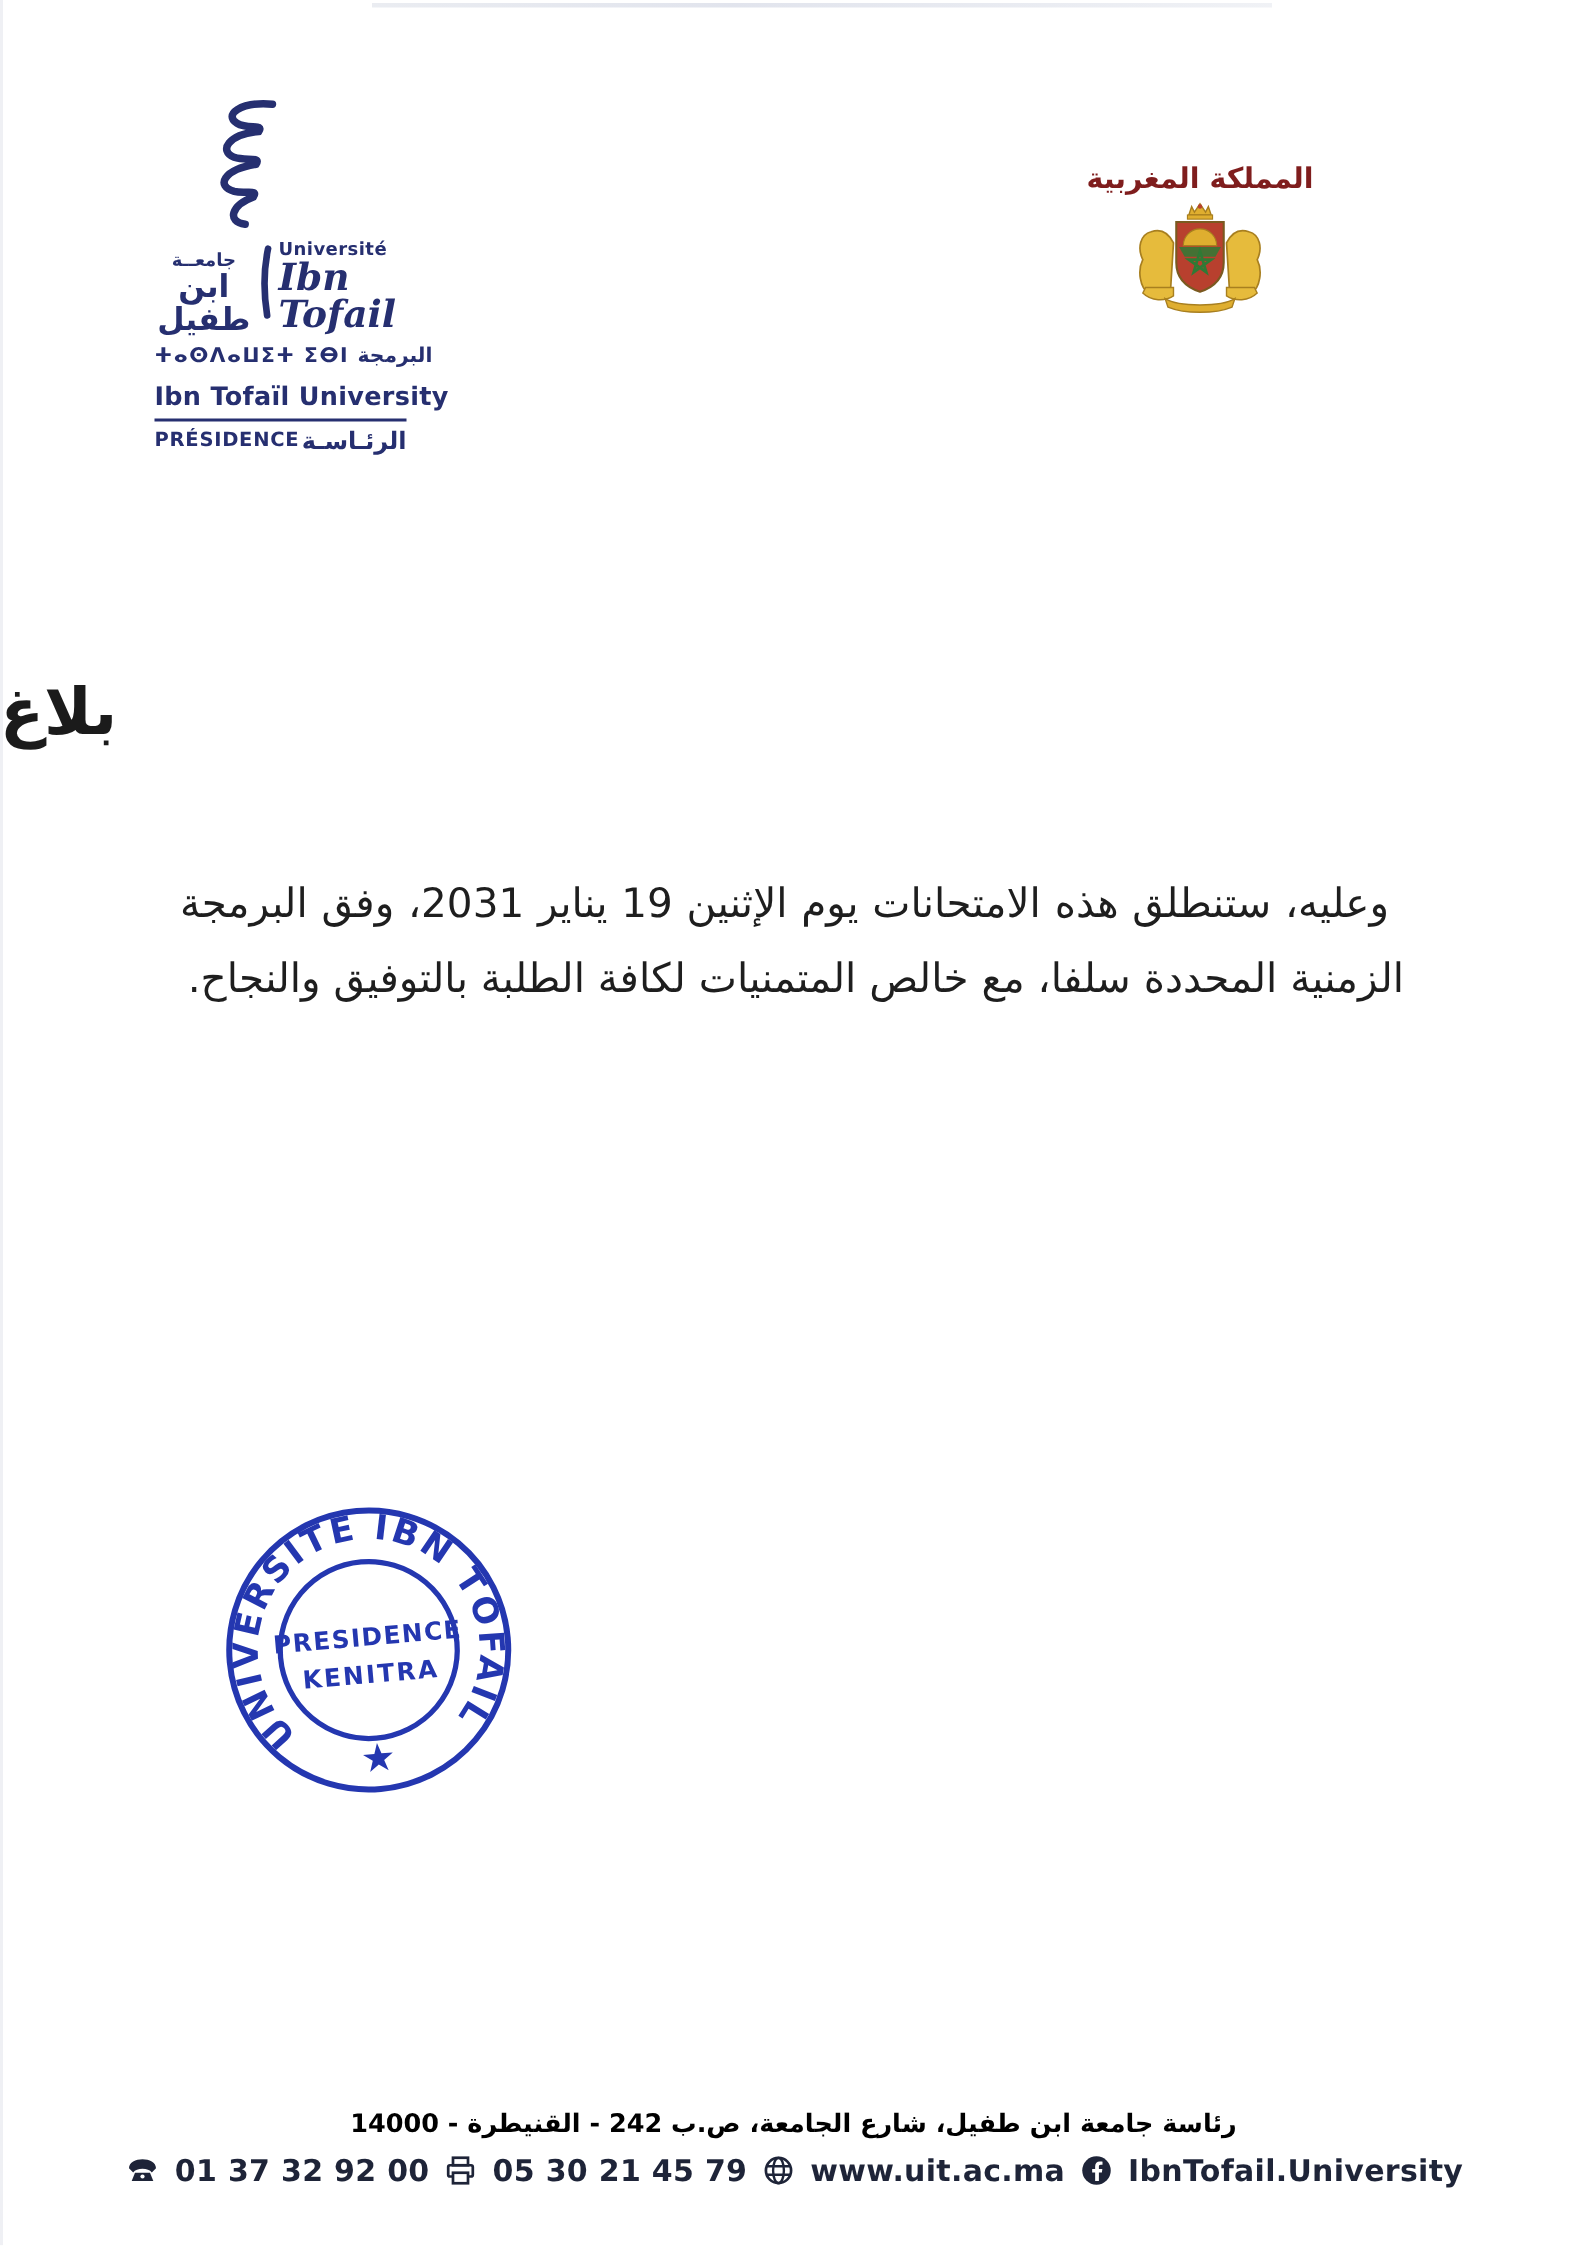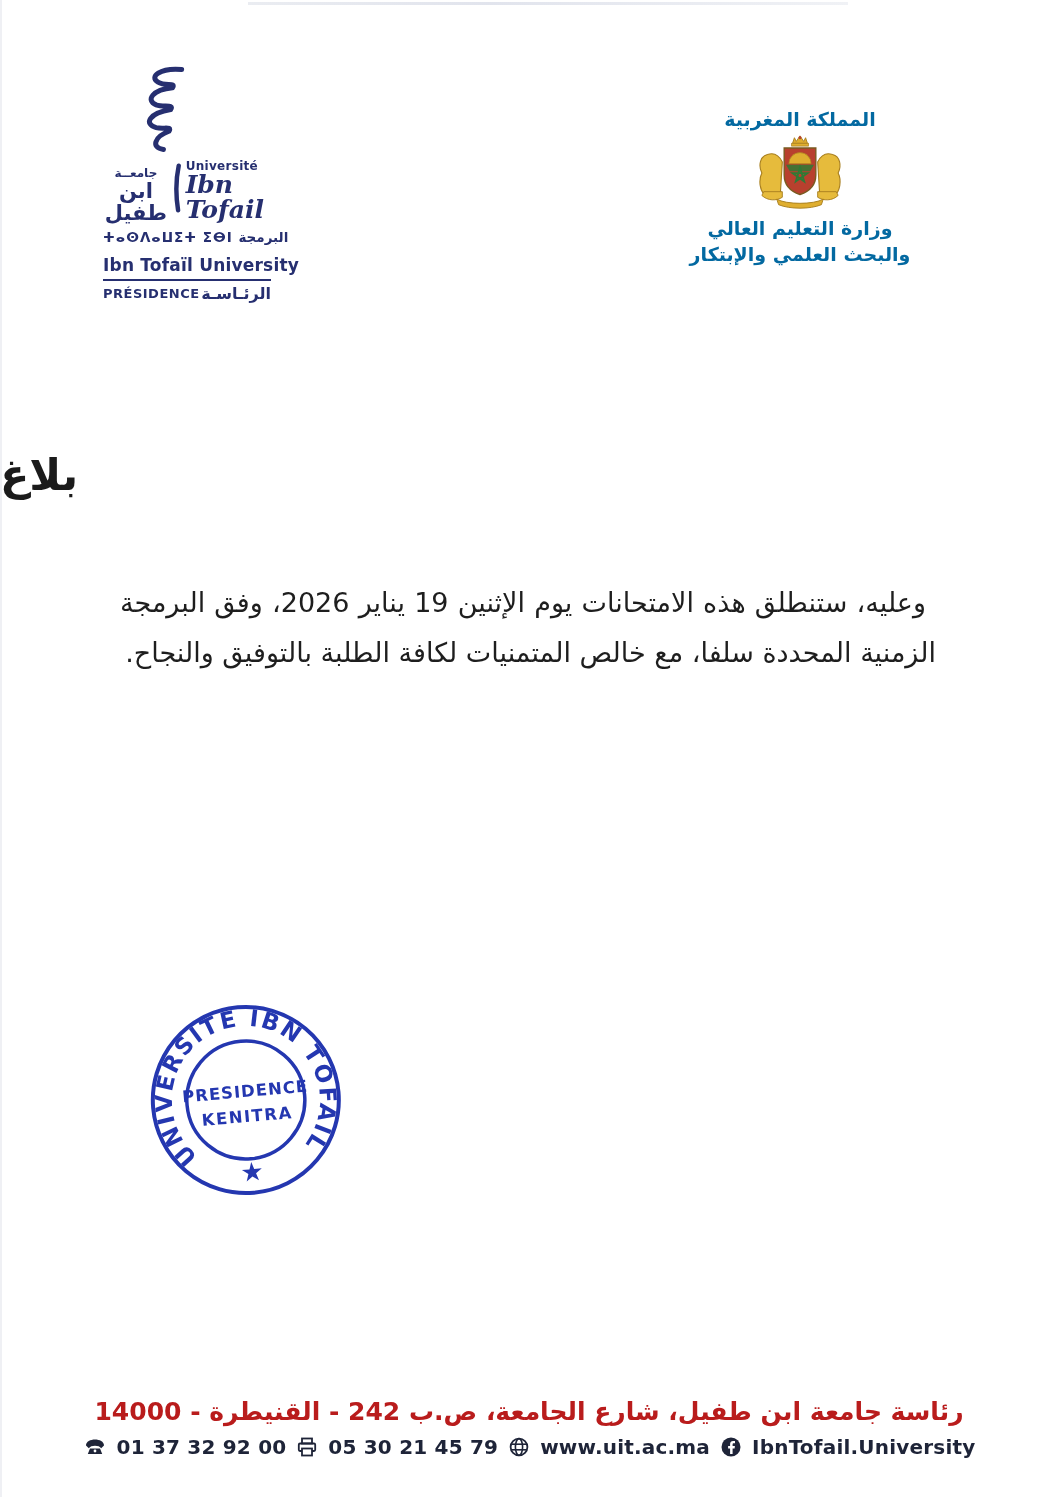--- a/index.html
+++ b/index.html
@@ -27,41 +27,41 @@
   .logo-fr .universite { font-size:12px; font-weight:bold; letter-spacing:.3px; }
   .logo-fr .script { font-size:25px; font-weight:bold; font-style:italic; font-family:"DejaVu Serif", serif; }
   .tifinagh { margin-top:5px; font-size:13.5px; font-weight:bold; letter-spacing:1px; white-space:nowrap; }
   .uni-en { margin-top:10px; font-size:17px; font-weight:bold; letter-spacing:.2px; white-space:nowrap; }
   .logo-rule { margin-top:4px; border-top:2.5px solid #262f70; width:100%; }
   .presidence-row { display:flex; justify-content:space-between; align-items:center; margin-top:3px; }
   .presidence-fr { font-size:13px; font-weight:bold; letter-spacing:.5px; }
   .presidence-ar { font-size:16px; font-weight:bold; }
 
   
-  .header-right { position:absolute; left:688px; top:108px; width:224px; text-align:center; color:#0369a1; }
+  .header-right { position:absolute; left:688px; top:108px; width:224px; text-align:center; color:#7f1d1d; }
   .kingdom { font-size:19px; font-weight:bold; }
   .coat { display:block; margin:4px auto 2px auto; }
   .ministry { font-size:19px; font-weight:bold; line-height:1.35; }
 
   
   .doc-title { position:absolute; left:0; top:450px; width:1058px; text-align:left;
     font-size:43px; font-weight:bold; color:#1b1b1b; }
 
   
   .body-text { position:absolute; left:120px; top:578px; width:816px;
     direction:rtl; text-align:justify; color:#1e1e1e;
     font-size:27px; line-height:50px; }
   .body-text p { text-indent:10px; margin-bottom:12px; }
 
   
   .stamp { position:absolute; left:146px; top:1000px; transform:rotate(-5deg); }
 
   
   .footer { position:absolute; left:0; bottom:38px; width:1058px; text-align:center; }
-  .footer-address { direction:rtl; color:#b91c1c; font-size:25px; font-weight:bold;
+  .footer-address { direction:rtl; color:#000000; font-size:17px; font-weight:bold;
     font-family:"DejaVu Sans", sans-serif; }
   .footer-contacts { margin-top:9px; display:flex; justify-content:center; align-items:center;
     gap:10px; color:#1e2438; font-size:20px; font-weight:bold; letter-spacing:.2px;
     font-family:"DejaVu Sans", sans-serif; }
   .footer-contacts .icon { display:inline-flex; align-items:center; }
 </style>
 </head>
 <body>
 
 <div class="page">
@@ -115,30 +115,26 @@
 
       <path d="M38 15 L72 15 L72 44 C72 56, 64 62, 55 65 C46 62, 38 56, 38 44 Z" fill="#b8402e" stroke="#7a5a20" stroke-width="1.5"></path>
 
       <path d="M43 32 A12 12 0 0 1 67 32 Z" fill="#dfae2f" stroke="#a87f1f" stroke-width=".8"></path>
       <path d="M40 33 L70 33 L66 40 L44 40 Z" fill="#2f7a35" opacity=".85"></path>
 
       <path d="M55 36 L59.5 51 L47 42 L63 42 L50.5 51 Z" fill="none" stroke="#2f7a35" stroke-width="2" stroke-linejoin="miter"></path>
 
       <path d="M30 70 C40 76, 70 76, 80 70 L78 76 C66 81, 44 81, 32 76 Z" fill="#dfae2f" stroke="#a87f1f" stroke-width="1"></path>
     </svg>
-    <div class="ministry">
-      <div>وزارة التعليم العالي</div>
-      <div>والبحث العلمي والإبتكار</div>
-    </div>
   </div>
 
   <div class="doc-title">بلاغ</div>
 
   <div class="body-text">
-    <p>وعليه، ستنطلق هذه الامتحانات يوم الإثنين 19 يناير 2026، وفق البرمجة الزمنية المحددة سلفا، مع خالص المتمنيات لكافة الطلبة بالتوفيق والنجاح.</p>
+    <p>وعليه، ستنطلق هذه الامتحانات يوم الإثنين 19 يناير 2031، وفق البرمجة الزمنية المحددة سلفا، مع خالص المتمنيات لكافة الطلبة بالتوفيق والنجاح.</p>
   </div>
 
   <div class="stamp">
     <svg width="200" height="200" viewBox="0 0 200 200">
       <defs>
         <path id="ringPath" d="M 47.7 152.3 A 74 74 0 1 1 152.3 152.3" fill="none"></path>
       </defs>
       <circle cx="100" cy="100" r="93" fill="none" stroke="#2437b0" stroke-width="4"></circle>
       <circle cx="100" cy="100" r="59" fill="none" stroke="#2437b0" stroke-width="3.5"></circle>
       <text font-family="DejaVu Sans, sans-serif" font-size="23" font-weight="bold" fill="#2437b0" letter-spacing="2">

